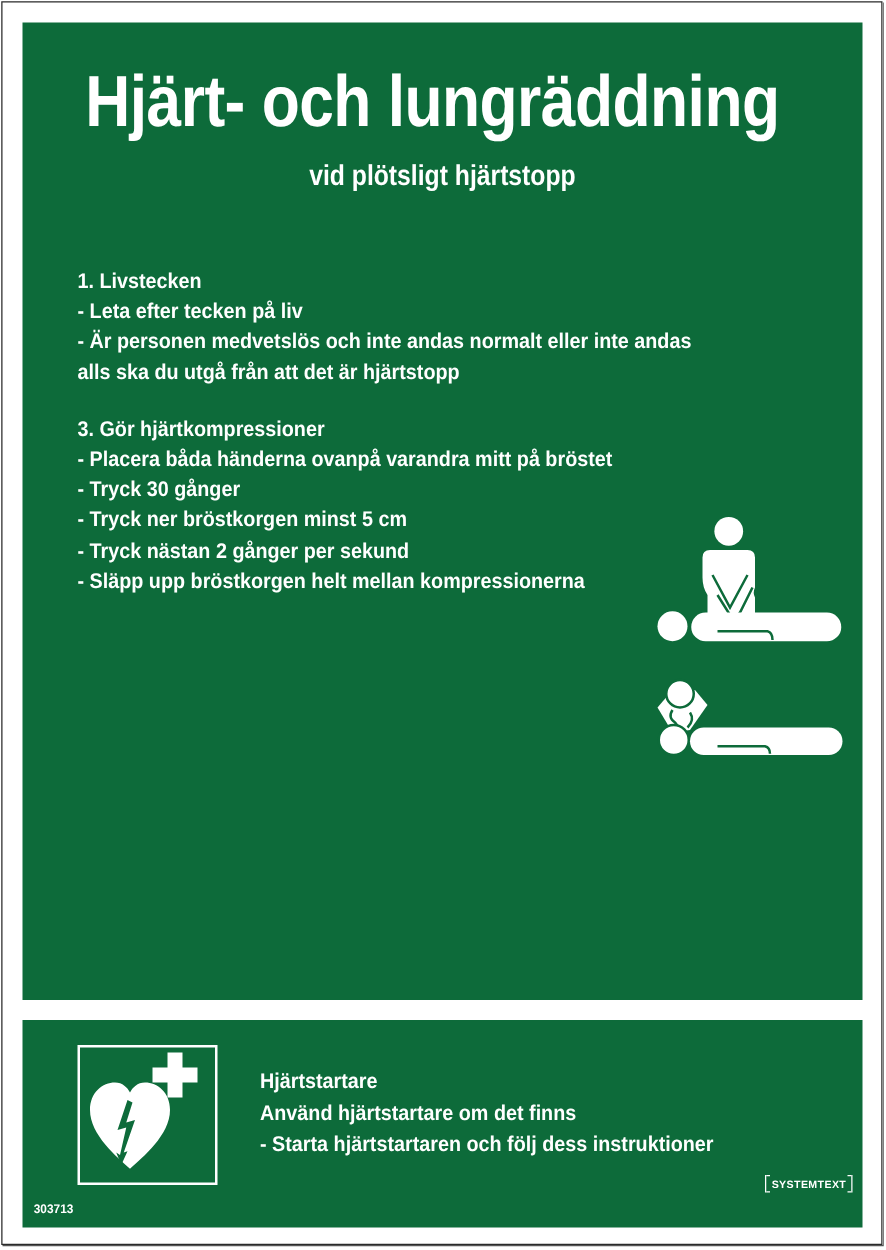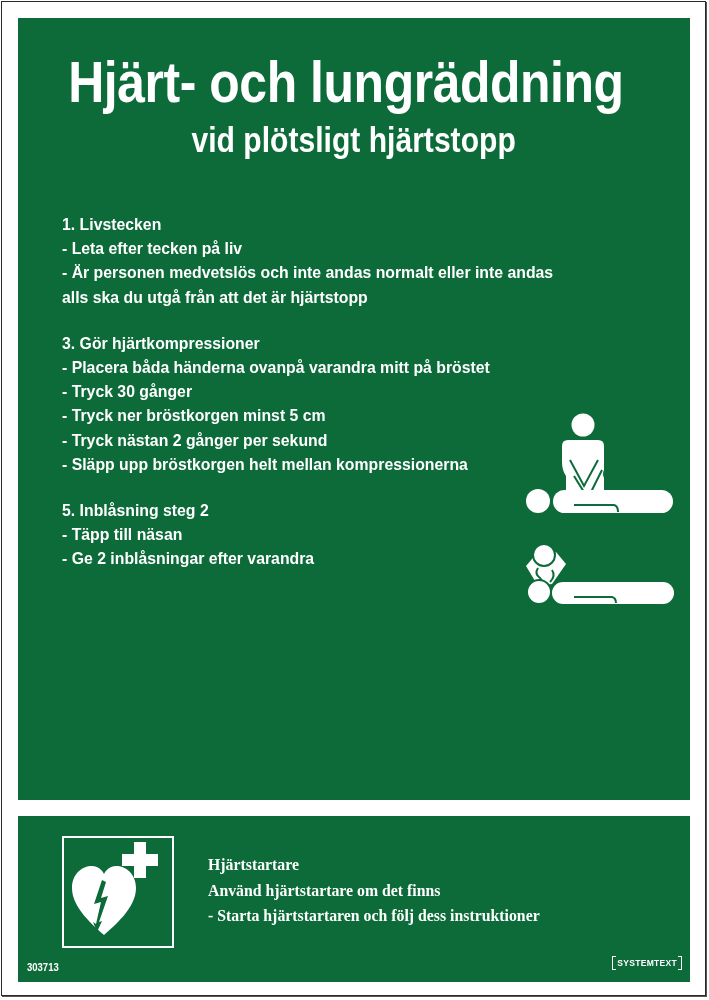--- a/index.html
+++ b/index.html
@@ -15,46 +15,46 @@
   .panel-top { left: 18px; top: 18px; width: 672px; height: 782px; }
   .panel-bottom { left: 18px; top: 816px; width: 672px; height: 166px; }
 
   .title {
     position: absolute; left: 0; width: 656px; top: 34px; text-align: center;
     font-size: 58px; font-weight: bold; line-height: 60px; white-space: nowrap;
   }
   .title span { display: inline-block; transform: scaleX(0.86); transform-origin: center; letter-spacing: -0.5px; }
   .subtitle {
     position: absolute; left: 0; width: 672px; top: 102px; text-align: center;
-    font-size: 35px; font-weight: bold; line-height: 40px; white-space: nowrap;
+    font-size: 23px; font-weight: bold; line-height: 40px; white-space: nowrap;
   }
   .subtitle span { display: inline-block; transform: scaleX(0.86); transform-origin: center; }
 
   .steps { position: absolute; left: 44px; top: 168px; width: 600px; margin-top: 27px; }
   .step { margin-bottom: 22px; }
   .line {
     font-size: 17px; font-weight: bold; line-height: 24.2px; white-space: nowrap;
     transform: scaleX(0.93); transform-origin: left center;
   }
 
   .icon-cpr { position: absolute; left: 500px; top: 394px; width: 160px; height: 106px; }
   .icon-breath { position: absolute; left: 494px; top: 524px; width: 166px; height: 70px; }
 
   .aed-box {
     position: absolute; left: 44px; top: 20px; width: 112px; height: 112px;
     border: 2px solid #ffffff; box-sizing: border-box;
   }
-  .aed-text { position: absolute; left: 190px; top: 36px; font-family: Liberation Serif, serif; }
+  .aed-text { position: absolute; left: 190px; top: 36px; }
   .aed-text .line { line-height: 25.5px; font-weight: normal; font-weight: bold; }
   .product-code {
     position: absolute; left: 9px; top: 146px; font-size: 10px; font-weight: bold;
     transform: scaleX(0.95); transform-origin: left center;
   }
   .brand {
-    position: absolute; right: 8px; top: 140px; height: 14px; padding: 0 4px;
+    position: absolute; right: 8px; top: 124px; height: 14px; padding: 0 4px;
     font-size: 8.5px; font-weight: bold; letter-spacing: 0.3px; line-height: 14px;
     border-left: 1.5px solid #fff; border-right: 1.5px solid #fff;
   }
   .brand::before, .brand::after {
     content: ""; position: absolute; width: 3px; height: 14px; top: 0;
     border-top: 1.5px solid #fff; border-bottom: 1.5px solid #fff; box-sizing: border-box;
   }
   .brand::before { left: 0; }
   .brand::after { right: 0; }
 </style>
@@ -74,25 +74,20 @@
       <div class="line">- Är personen medvetslös och inte andas normalt eller inte andas</div>
       <div class="line">alls ska du utgå från att det är hjärtstopp</div>
     </div>
     <div class="step">
       <div class="line">3. Gör hjärtkompressioner</div>
       <div class="line">- Placera båda händerna ovanpå varandra mitt på bröstet</div>
       <div class="line">- Tryck 30 gånger</div>
       <div class="line">- Tryck ner bröstkorgen minst 5 cm</div>
       <div class="line">- Tryck nästan 2 gånger per sekund</div>
       <div class="line">- Släpp upp bröstkorgen helt mellan kompressionerna</div>
-    </div>
-    <div class="step">
-      <div class="line">5. Inblåsning steg 2</div>
-      <div class="line">- Täpp till näsan</div>
-      <div class="line">- Ge 2 inblåsningar efter varandra</div>
     </div>
   </div>
 
   <svg class="icon-cpr" viewBox="0 0 160 106">
     <circle cx="65" cy="13" r="11.5" fill="#fff"></circle>
     <path d="M44 34 Q44 28 50 28 L80 28 Q86 28 86 34 L86 58 Q84 62 86 66 L86 90 L48 90 L48 64 Q44 58 44 50 Z" fill="#fff"></path>
     <path d="M52 48 L66 74 L80 48" fill="none" stroke="#0d6b3a" stroke-width="2"></path>
     <path d="M56 64 L66 80 Q70 84 74 78 L84 58" fill="none" stroke="#0d6b3a" stroke-width="2"></path>
     <circle cx="20" cy="89" r="12" fill="#fff"></circle>
     <rect x="35" y="78" width="120" height="23" rx="11.5" fill="#fff"></rect>

